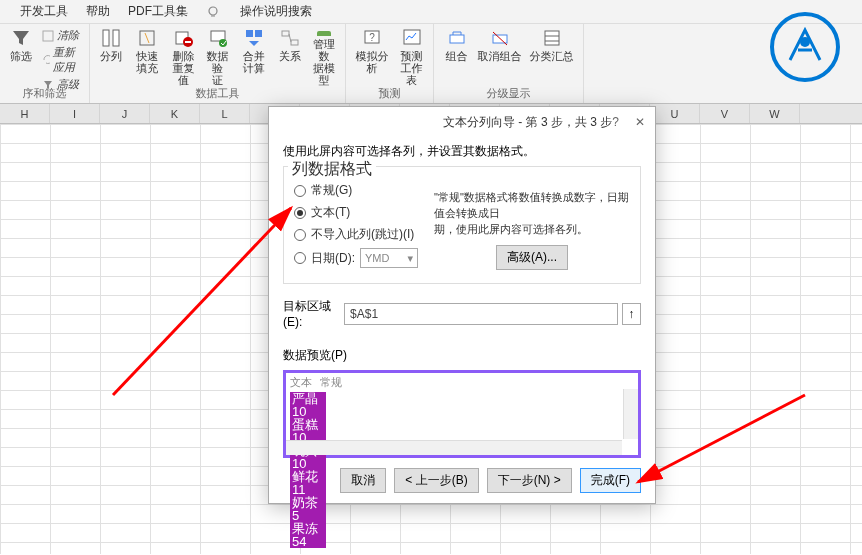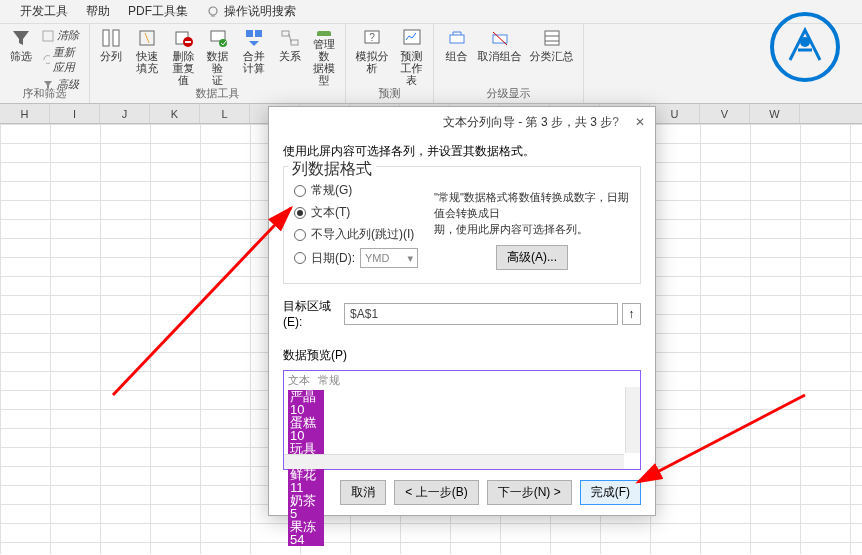--- a/index.html
+++ b/index.html
@@ -1,20 +1,20 @@
 <!DOCTYPE html>
 <html><head>
 <meta charset="utf-8">
 <style>
 * { box-sizing: border-box; margin: 0; padding: 0; }
 body { font-family: "Microsoft YaHei", sans-serif; font-size: 12px; background: #fff; width: 862px; height: 555px; overflow: hidden; position: relative; }
 
 .ribbon-tabs { background: #f3f3f3; height: 24px; display: flex; align-items: center; padding-left: 20px; gap: 18px; border-bottom: 1px solid #ddd; }
 .ribbon-tabs span { color: #333; font-size: 12px; }
-.tell-me { display: flex; align-items: center; gap: 4px; color: #666; }
+.tell-me { display: flex; align-items: center; gap: 20px; color: #666; }
 
 .ribbon { background: #f3f3f3; height: 80px; display: flex; border-bottom: 1px solid #bfbfbf; }
 .ribbon-group { display: flex; flex-direction: column; align-items: center; justify-content: space-between; padding: 4px 8px; border-right: 1px solid #ddd; position: relative; }
 .ribbon-group-label { font-size: 11px; color: #666; text-align: center; position: absolute; bottom: 2px; left: 0; right: 0; }
 .ribbon-items { display: flex; gap: 8px; height: 58px; }
 .ribbon-item { display: flex; flex-direction: column; align-items: center; gap: 2px; cursor: pointer; min-width: 26px; }
 .ribbon-item .label { font-size: 11px; color: #333; text-align: center; line-height: 12px; }
 .ribbon-icon { width: 20px; height: 20px; display: block; }
 .small-btns { display: flex; flex-direction: column; gap: 2px; align-items: flex-start; font-size: 11px; color: #444; }
 .small-btns span { display: flex; align-items: center; gap: 3px; font-style: italic; }
@@ -35,21 +35,21 @@
 .groupbox-title { position: absolute; top: -8px; left: 4px; background: #fff; padding: 0 4px; font-size: 16px; color: #333; }
 .radio-row { display: flex; align-items: center; gap: 5px; margin: 5px 0; font-size: 12px; color: #333; }
 .radio { width: 12px; height: 12px; border-radius: 50%; border: 1px solid #666; display: inline-block; position: relative; }
 .radio.checked::after { content: ''; position: absolute; width: 6px; height: 6px; background: #333; border-radius: 50%; top: 2px; left: 2px; }
 .desc-text { font-size: 11px; color: #333; line-height: 16px; }
 .btn { border: 1px solid #adadad; background: #e1e1e1; padding: 3px 10px; font-size: 12px; cursor: pointer; }
 .btn.primary { border-color: #3399ff; background: #e5f1fb; }
 .select-box { border: 1px solid #aaa; width: 58px; height: 20px; display: inline-flex; align-items: center; padding: 0 4px; font-size: 11px; justify-content: space-between; color: #888; }
 .target-input { border: 1px solid #aaa; height: 22px; display: flex; align-items: center; padding: 0 5px; width: 312px; font-size: 12px; color: #444; }
 .arrow-btn { width: 22px; height: 22px; border: 1px solid #aaa; display: inline-flex; align-items: center; justify-content: center; margin-left: 4px; }
-.preview { border: 1px solid #8b5cf6; height: 100px; position: relative; }
+.preview { border: 3px solid #8b5cf6; height: 88px; position: relative; }
 .preview-header { background: #fff; display: flex; padding: 2px 4px; gap: 2px; font-size: 11px; color: #888; }
 .preview-cols { display: flex; }
 .preview-col { background: #a21caf; color: #fff; font-size: 13px; line-height: 13px; padding: 0 2px; }
 .dlg-buttons { display: flex; justify-content: flex-end; gap: 8px; margin-top: 10px; }
 .scrollbar-v { position: absolute; right: 0; top: 16px; bottom: 16px; width: 15px; background: #f1f1f1; border-left: 1px solid #ddd; }
 .scrollbar-h { position: absolute; left: 0; right: 16px; bottom: 0; height: 15px; background: #f1f1f1; border-top: 1px solid #ddd; }
 
 .watermark { position: absolute; right: 20px; top: 10px; z-index: 100; display: flex; align-items: center; gap: 6px; }
 .watermark-text { font-size: 38px; font-weight: bold; color: #0079d5; }
 

